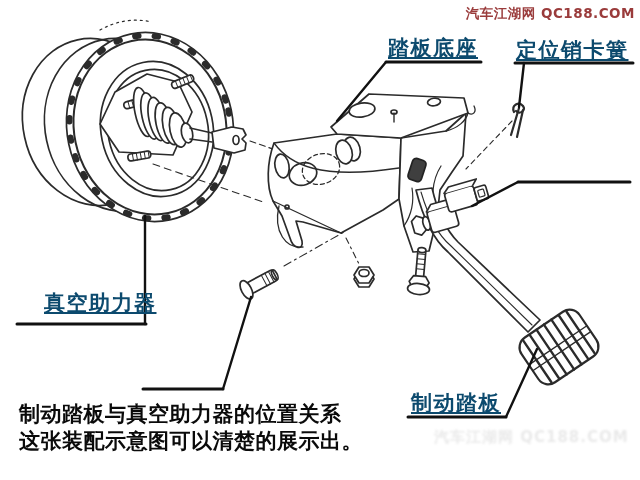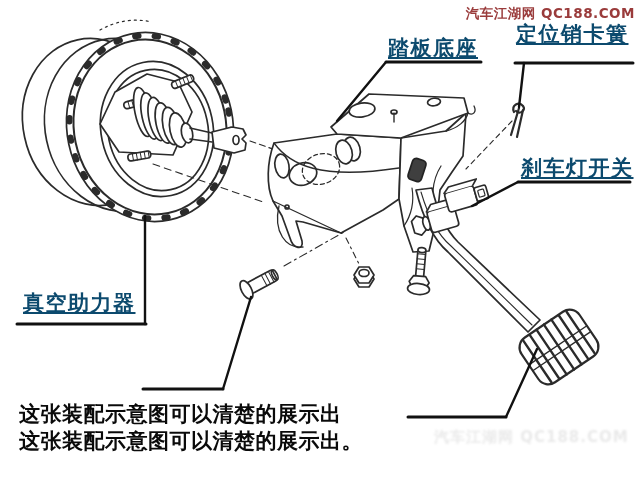--- a/index.html
+++ b/index.html
@@ -11,23 +11,23 @@
   .wm{
     position:absolute;top:5px;right:5px;
     font-size:13.5px;font-weight:bold;color:#9a3b3b;letter-spacing:0.5px;
     white-space:nowrap;
   }
   .lbl{
     position:absolute;font-weight:bold;color:#0c4a6e;font-size:21px;
     letter-spacing:1.5px;white-space:nowrap;line-height:1;text-decoration:underline;
   }
   .lbl-pedal-base{left:388px;top:38px;}
-  .lbl-pin-clip{left:516px;top:24px;}
+  .lbl-pin-clip{left:516px;top:40px;}
   .lbl-switch{left:521px;top:158px;}
-  .lbl-booster{left:23px;top:293px;text-align:right;}
+  .lbl-booster{left:44px;top:293px;text-align:right;}
   .lbl-pin{left:148px;top:362px;}
   .lbl-pedal{left:411px;top:393px;}
   .caption{
     position:absolute;left:19px;top:401px;
     font-weight:bold;color:#0a0a0a;font-size:21px;letter-spacing:0.5px;
     line-height:27px;white-space:nowrap;
   }
   .ghost{
     position:absolute;left:434px;top:428px;
     font-size:15px;font-weight:bold;color:#c9c9c9;opacity:0.4;
@@ -185,23 +185,23 @@
         <path d="M223,389 L251,297" stroke-width="2.4"></path>
       <path d="M408,417 L506,417"></path>
         <path d="M506,417 L537,349" stroke-width="2.4"></path>
     </g>
   </svg>
 
   <div class="wm">汽车江湖网 QC188.COM</div>
 
   <div class="lbl lbl-pedal-base">踏板底座</div>
   <div class="lbl lbl-pin-clip">定位销卡簧</div>
-  <div class="lbl lbl-switch">刹车灯开关</div>
   <div class="lbl lbl-booster">真空助力器</div>
+  <div class="lbl lbl-pedal">制动踏板</div>
 
   <div class="caption">
-    <div>这张装配示意图可以清楚的展示出</div>
+    <div>制动踏板与真空助力器的位置关系</div>
     <div>这张装配示意图可以清楚的展示出。</div>
   </div>
 
   <div class="ghost">汽车江湖网 QC188.COM</div>
 
 </div>
 
 </body></html>

